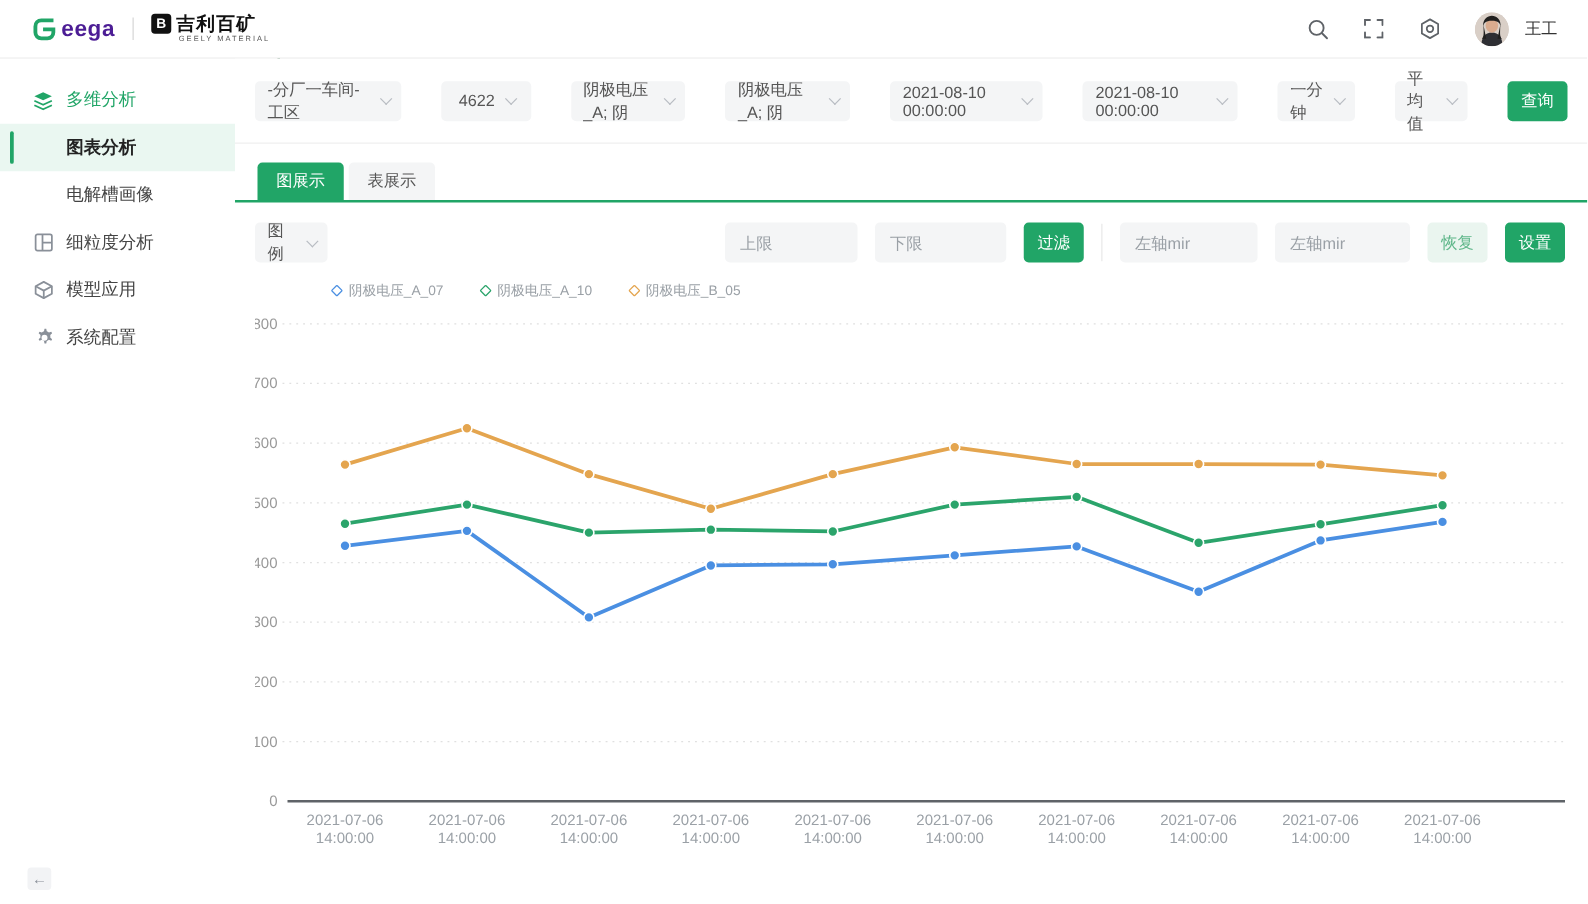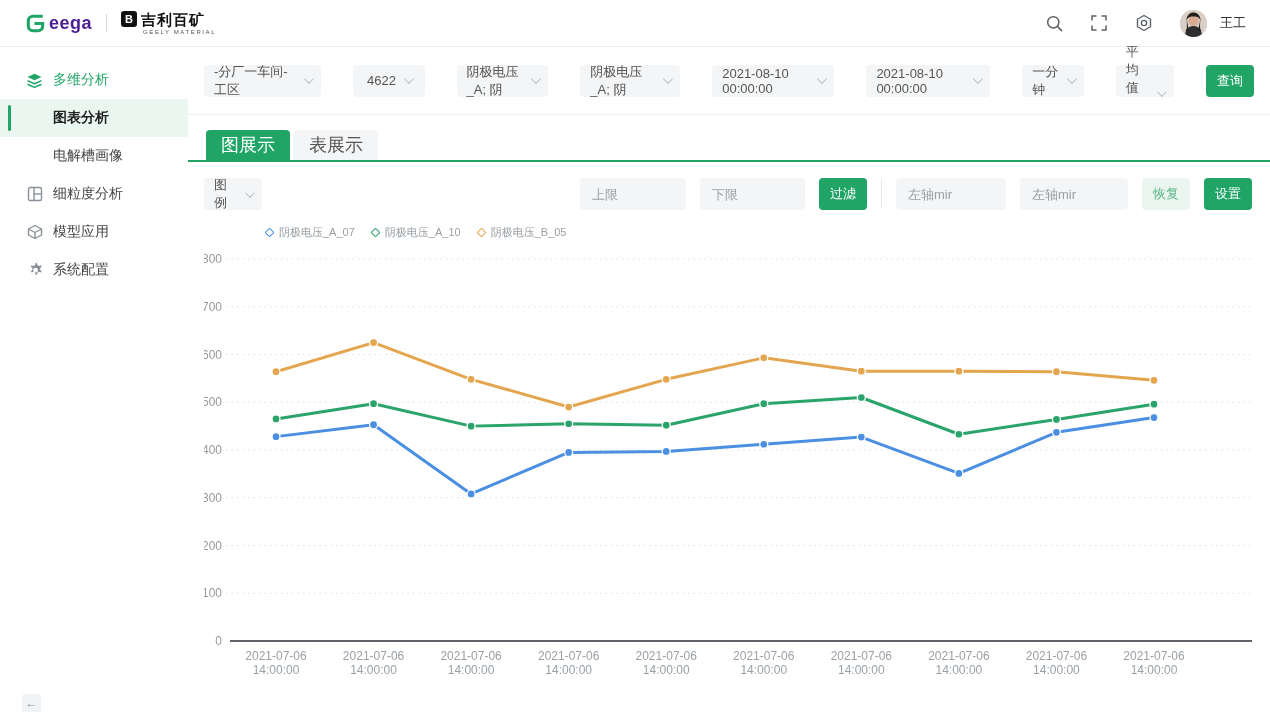--- a/index.html
+++ b/index.html
@@ -44,43 +44,43 @@
   
   .content { position:absolute; top:47px; left:188px; right:0; bottom:0; background:#fff; }
 
   .filter-bar { height:68px; display:flex; align-items:center; padding:0 16px; gap:32px;
                 border-bottom:1px solid #f0f0f0; }
   .chip { height:32px; background:#F4F5F6; border-radius:4px; display:flex; align-items:center;
           justify-content:center; gap:8px; font-size:13px; color:#555; cursor:pointer; padding:0 10px; }
   .chip .chev { width:7px; height:7px; border-right:1.5px solid #b8bcc2; border-bottom:1.5px solid #b8bcc2;
           transform:rotate(45deg) translateY(-2px); flex:none; }
   .w0{width:142px;} .w1{width:84px;} .w2{width:110px;} .w3{width:120px;} .w4{width:148px;}
-  .w5{width:150px;} .w6{width:72px;} .w7{width:68px;align-items:flex-end;}
+  .w5{width:150px;} .w6{width:72px;} .w7{width:68px;}
   .btn-green { height:32px; background:#21A567; color:#fff; font-size:13px; border:none; border-radius:4px;
                padding:0 11px; cursor:pointer; flex:none; }
   .btn-light { height:32px; background:#EAF5EF; color:#5FB78A; font-size:13px; border:none; border-radius:4px;
                padding:0 11px; cursor:pointer; flex:none; }
 
   .tabs { display:flex; padding-left:18px; margin-top:15px; border-bottom:2px solid #21A567; gap:4px; }
-  .tab { height:30px; padding:0 15px; display:flex; align-items:center; font-size:18px;
+  .tab { height:30px; padding:0 15px; display:flex; align-items:center; font-size:13px;
          border-radius:4px 4px 0 0; cursor:pointer; }
   .tab.active { background:#21A567; color:#fff; }
   .tab.inactive { background:#F4F5F6; color:#555; }
 
   .controls-row { margin:16px 18px 0 16px; display:flex; align-items:center; }
   .ctrl-right { margin-left:auto; display:flex; align-items:center; gap:14px; }
   .ctrl-input { height:32px; background:#F4F5F6; border:none; border-radius:4px; padding:0 12px;
                 font-size:13px; color:#333; font-family:"Liberation Sans","DejaVu Sans",sans-serif; outline:none; }
   .ctrl-input::placeholder { color:#9aa0a6; opacity:1; }
   .in-upper{width:106px;} .in-lower{width:105px;} .in-lmin{width:110px;} .in-lmax{width:108px;}
   .vdivider { width:1px; height:30px; background:#e9e9e9; }
 
   .chart-head { margin:15px 18px 0 16px; display:flex; align-items:center; }
   .chart-title { font-size:15px; font-weight:bold; color:#1a1a1a; }
-  .chart-legend { display:flex; align-items:center; gap:17px; margin-left:62px; }
+  .chart-legend { display:flex; align-items:center; gap:30px; margin-left:62px; }
   .legend-item { display:flex; align-items:center; gap:6px; font-size:11px; color:#9aa0a6; cursor:pointer; }
   .legend-diamond { width:7px; height:7px; border-width:1.6px; border-style:solid; transform:rotate(45deg);
                     border-radius:1px; background:#fff; flex:none; }
 
   .chart-wrap { margin:6px 0 0 16px; }
 </style>
 </head>
 <body>
 
 <div id="app">

